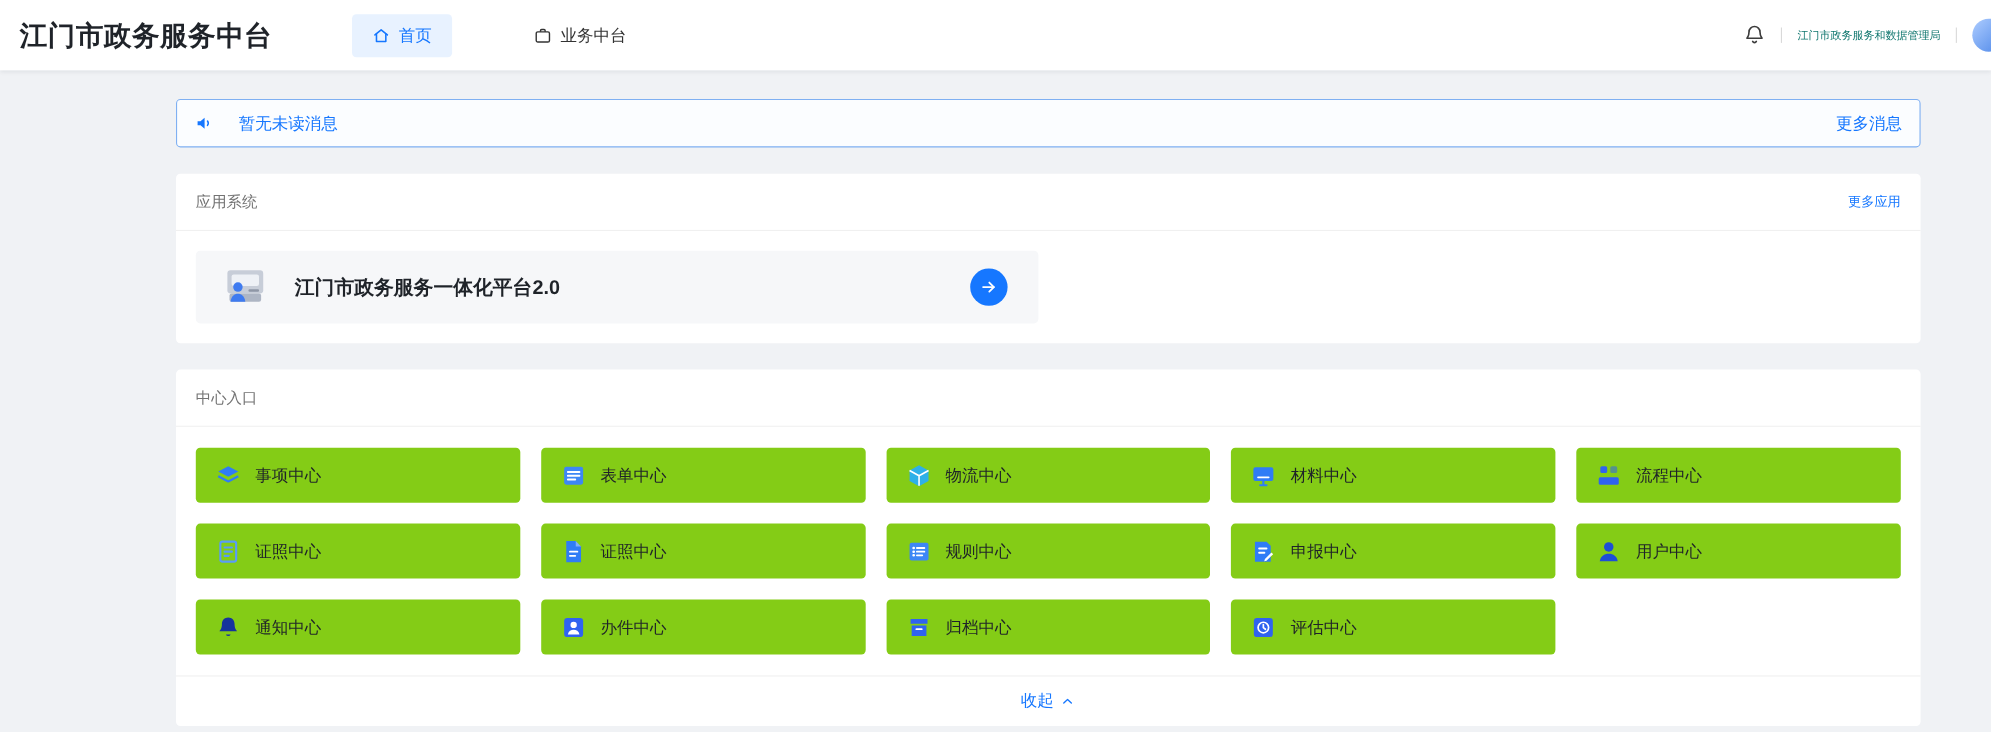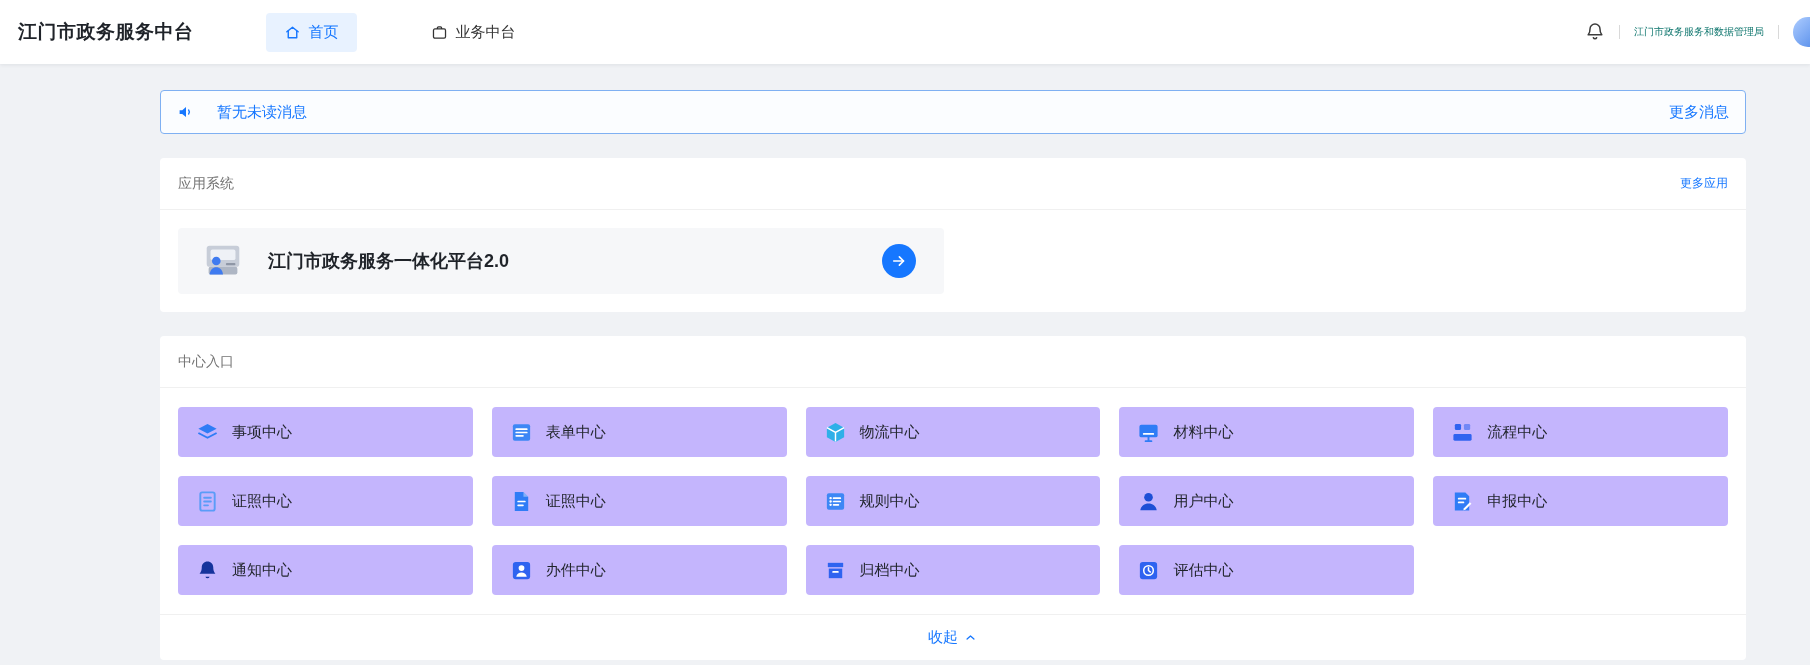--- a/index.html
+++ b/index.html
@@ -1,21 +1,21 @@
 <!DOCTYPE html>
 <html><head>
 <meta charset="utf-8">
 <style>
   *{box-sizing:border-box;margin:0;padding:0}
   html,body{width:1810px;height:665px}
   body{font-family:"Liberation Sans","DejaVu Sans",sans-serif;background:#f0f2f5;overflow:hidden;color:#1f2329}
 
   .header{height:64px;background:#fff;display:flex;align-items:center;padding-left:18px;
           box-shadow:0 1px 4px rgba(0,21,41,.08);position:relative;z-index:2}
-  .header-title{font-size:19px;font-weight:700;letter-spacing:.5px;white-space:nowrap}
+  .header-title{font-size:25px;font-weight:700;letter-spacing:.5px;white-space:nowrap}
   .nav{display:flex;align-items:center;margin-left:72px;gap:56px}
   .tab{display:flex;align-items:center;gap:8px;font-size:15px;color:#333;padding:10px 18px;border-radius:4px;cursor:pointer;white-space:nowrap}
   .tab.active{background:#e8f2ff;color:#1677ff}
   .ic{display:inline-flex;width:17px;height:17px}
   [data-icon] svg{width:100%;height:100%;display:block}
   .header-right{margin-left:auto;display:flex;align-items:center;gap:14px}
   .bell{width:20px;height:20px;color:#3c3c3c;display:inline-flex;cursor:pointer}
   .vdiv{width:1px;height:14px;background:#d9d9d9}
   .org{font-size:10px;color:#0f766e;white-space:nowrap}
   .avatar{width:30px;height:30px;border-radius:50%;background:linear-gradient(135deg,#aecdff,#4c86e8);margin-right:-13px;flex:none;cursor:pointer}
@@ -35,21 +35,21 @@
   .app-body{padding:18px}
   .app-tile{width:766px;height:66px;background:#f6f7f9;border-radius:4px;display:flex;align-items:center;
             padding:0 28px 0 22px;gap:22px;cursor:pointer}
   .app-icon{width:46px;height:46px;flex:none;display:inline-flex}
   .app-name{font-size:18px;font-weight:600;color:#1f2329}
   .app-arrow{margin-left:auto;width:34px;height:34px;border-radius:50%;background:#1677ff;display:flex;
              align-items:center;justify-content:center;cursor:pointer;flex:none}
   .app-arrow svg{width:18px;height:18px}
 
   .grid{padding:19px 18px;display:grid;grid-template-columns:repeat(5,1fr);gap:19px}
-  .tile{height:50px;background:#c4b5fd;border-radius:4px;display:flex;align-items:center;gap:13px;padding:0 18px;cursor:pointer}
+  .tile{height:50px;background:#84cc16;border-radius:4px;display:flex;align-items:center;gap:13px;padding:0 18px;cursor:pointer}
   .tile-icon{width:23px;height:23px;flex:none;display:inline-flex}
   .tile-label{font-size:15px;font-weight:500;color:#1f2329}
 
   .collapse{border-top:1px solid #f0f0f0;height:46px;display:flex;align-items:center;justify-content:center;
             gap:5px;color:#1677ff;font-size:15px;cursor:pointer}
   .chev{width:15px;height:15px;display:inline-flex;color:#1677ff}
 </style>
 </head>
 <body>
 
@@ -205,37 +205,37 @@
           <span class="tile-icon" style="color: rgb(61, 135, 245);">
             <svg viewBox="0 0 24 24">
               <rect x="3" y="3.5" width="18" height="17" rx="2" fill="currentColor"></rect>
               <path d="M10 8.5h7M10 12h7M10 15.5h5" stroke="#fff" stroke-width="1.8" stroke-linecap="round"></path>
               <path d="M6.8 8.5h.2M6.8 12h.2M6.8 15.5h.2" stroke="#fff" stroke-width="2.4" stroke-linecap="round"></path>
             </svg>
           </span>
           <span class="tile-label">规则中心</span>
         </div>
         <div class="tile">
+          <span class="tile-icon" style="color: rgb(47, 124, 246);">
+            <svg viewBox="0 0 24 24">
+              <path fill="currentColor" d="M4 2.5h11l4 4V21.5H4z"></path>
+              <path d="M8 9h7M8 13h5" stroke="#fff" stroke-width="1.8" stroke-linecap="round"></path>
+              <path d="m13.5 19 6.2-6.2 1.6 1.6L15 20.6l-2.2.6z" fill="#fff"></path>
+            </svg>
+          </span>
+          <span class="tile-label">申报中心</span>
+        </div>
+        <div class="tile">
           <span class="tile-icon" style="color: rgb(30, 79, 214);">
             <svg viewBox="0 0 24 24" fill="currentColor">
               <circle cx="12" cy="7.5" r="4.5"></circle>
               <path d="M3.5 21c.6-4.5 4.2-7 8.5-7s7.9 2.5 8.5 7z"></path>
             </svg>
           </span>
           <span class="tile-label">用户中心</span>
-        </div>
-        <div class="tile">
-          <span class="tile-icon" style="color: rgb(47, 124, 246);">
-            <svg viewBox="0 0 24 24">
-              <path fill="currentColor" d="M4 2.5h11l4 4V21.5H4z"></path>
-              <path d="M8 9h7M8 13h5" stroke="#fff" stroke-width="1.8" stroke-linecap="round"></path>
-              <path d="m13.5 19 6.2-6.2 1.6 1.6L15 20.6l-2.2.6z" fill="#fff"></path>
-            </svg>
-          </span>
-          <span class="tile-label">申报中心</span>
         </div>
         <div class="tile">
           <span class="tile-icon" style="color: rgb(22, 51, 156);">
             <svg viewBox="0 0 24 24" fill="currentColor">
               <path d="M12 2.5c-3.5 0-6 2.6-6 6.2 0 4.8-1.8 5.8-2.3 6.8h16.6c-.5-1-2.3-2-2.3-6.8 0-3.6-2.5-6.2-6-6.2z"></path>
               <path d="M9.8 18.5a2.3 2.3 0 0 0 4.4 0z"></path>
             </svg>
           </span>
           <span class="tile-label">通知中心</span>
         </div>

